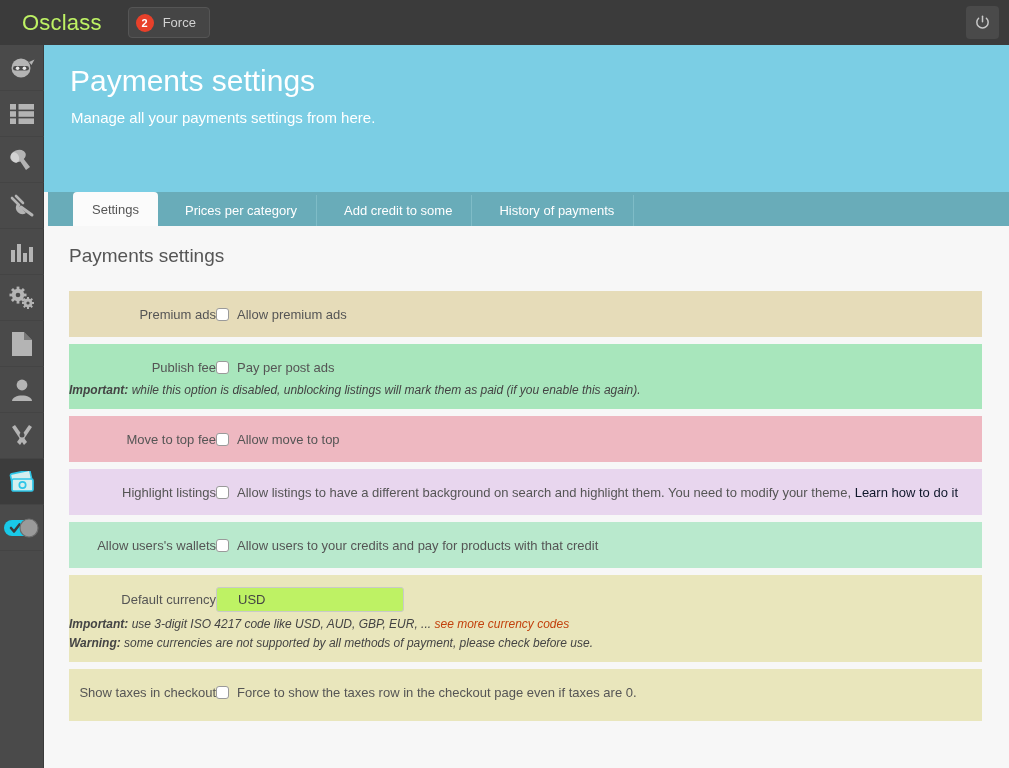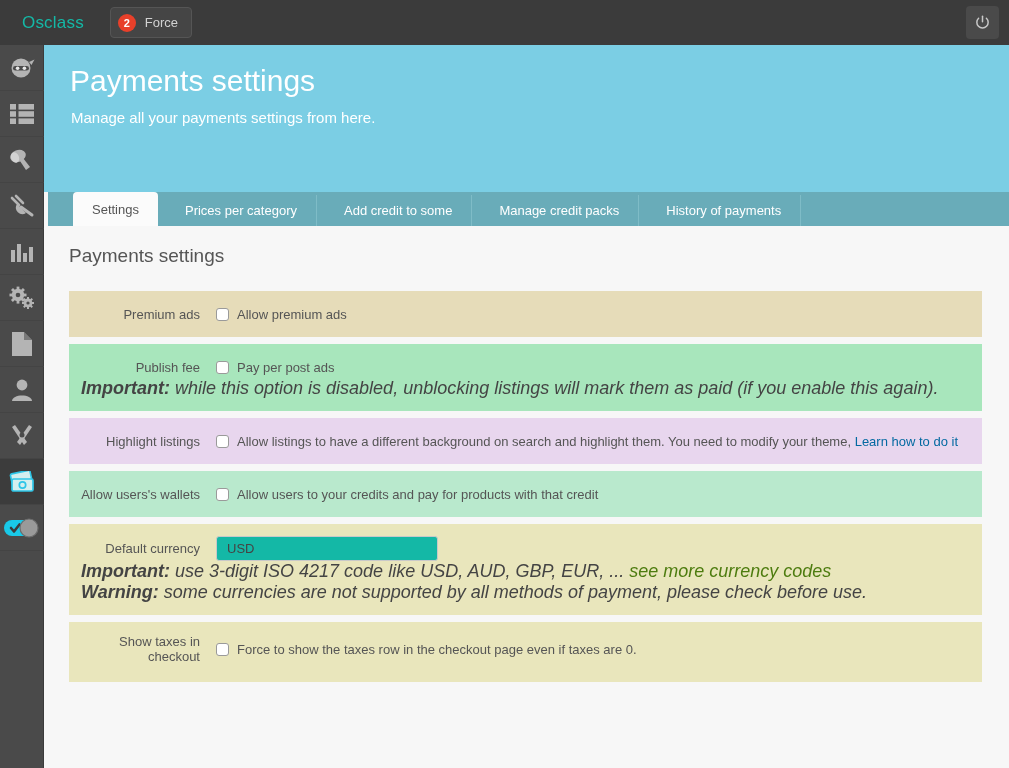--- a/index.html
+++ b/index.html
@@ -11,21 +11,21 @@
   }
 
   
   #topbar {
     position: absolute; top: 0; left: 0;
     width: 1009px; height: 45px;
     background: #3b3b3b;
     display: flex; align-items: center;
   }
   #brand {
-    color: #14b8a6; font-size: 17px;
+    color: #bef264; font-size: 22px;
     margin-left: 22px; letter-spacing: .2px; text-align: right;
   }
   #spam-btn {
     margin-left: 26px;
     height: 31px;
     background: #454545;
     border: 1px solid #555;
     border-radius: 4px;
     display: flex; align-items: center;
     padding: 0 13px 0 7px;
@@ -126,53 +126,54 @@
     padding: 12px 0 12px 0;
     margin-bottom: 7px;
   }
   .row-line {
     display: flex; align-items: center;
     min-height: 22px;
   }
   .row-label {
     width: 147px;
     text-align: right;
-    padding-right: 16px;
+    padding-right: 0;
     font-size: 13px; color: #555;
     flex-shrink: 0;
   }
   .cb {
     width: 13px; height: 13px;
     border: 1px solid #9a9a9a;
     border-radius: 3px;
     background: #fff;
     flex-shrink: 0;
     cursor: pointer;
   }
   .cb-text {
     font-size: 13px; color: #555;
     margin-left: 8px;
   }
   .note {
-    font-size: 18px; color: #444;
+    font-size: 12px; color: #444;
     font-style: italic;
-    padding-left: 12px;
+    margin-top: 5px;
+    padding-left: 0;
   }
   .note b { font-style: italic; }
-  .lnk { color: #0369a1; text-decoration: none; cursor: pointer; }
-  .lnk-i { color: #4d7c0f; font-style: italic; cursor: pointer; }
+  .lnk { color: #0f172a; text-decoration: none; cursor: pointer; }
+  .lnk-i { color: #c2410c; font-style: italic; cursor: pointer; }
 
   .txt {
-    height: 25px; width: 222px;
+    height: 25px; width: 188px;
     border: 1px solid #c9c9c9;
     border-radius: 3px;
-    background: #14b8a6;
+    background: #bef264;
     font-family: "Liberation Sans", sans-serif;
     font-size: 13px; color: #444;
-    padding: 0 10px;
+    padding: 0 21px;
     outline: none;
   }
 </style>
 </head>
 <body>
 
 <div id="topbar">
   <span id="brand">Osclass</span>
   <div id="spam-btn">
     <span id="spam-badge">2</span>
@@ -319,21 +320,20 @@
 
 <div id="page-header">
   <h1 id="page-title">Payments settings</h1>
   <div id="page-sub">Manage all your payments settings from here.</div>
 </div>
 
 <div id="tabbar">
   <div class="tab active">Settings</div>
   <div class="tab">Prices per category</div>
   <div class="tab">Add credit to some</div>
-  <div class="tab">Manage credit packs</div>
   <div class="tab">History of payments</div>
 </div>
 
 <div id="right-gutter"></div>
 
 <div id="content">
   <h2 id="section-title">Payments settings</h2>
 
   <div id="rows">
 
@@ -349,20 +349,27 @@
       <div class="row-line">
         <div class="row-label">Publish fee</div>
         <div class="cb"></div>
         <div class="cb-text">Pay per post ads</div>
       </div>
       <div class="note">
         <b>Important:</b><span> while this option is disabled, unblocking listings will mark them as paid (if you enable this again).</span>
       </div>
     </div>
 
+    <div class="row" style="background:#eeb8c1">
+      <div class="row-line">
+        <div class="row-label">Move to top fee</div>
+        <div class="cb"></div>
+        <div class="cb-text">Allow move to top</div>
+      </div>
+    </div>
 
 
     <div class="row" style="background:#e8d6ee">
       <div class="row-line">
         <div class="row-label">Highlight listings</div>
         <div class="cb"></div>
         <div class="cb-text"><span>Allow listings to have a different background on search and highlight them. You need to modify your theme, </span><a class="lnk">Learn how to do it</a></div>
       </div>
     </div>
 

